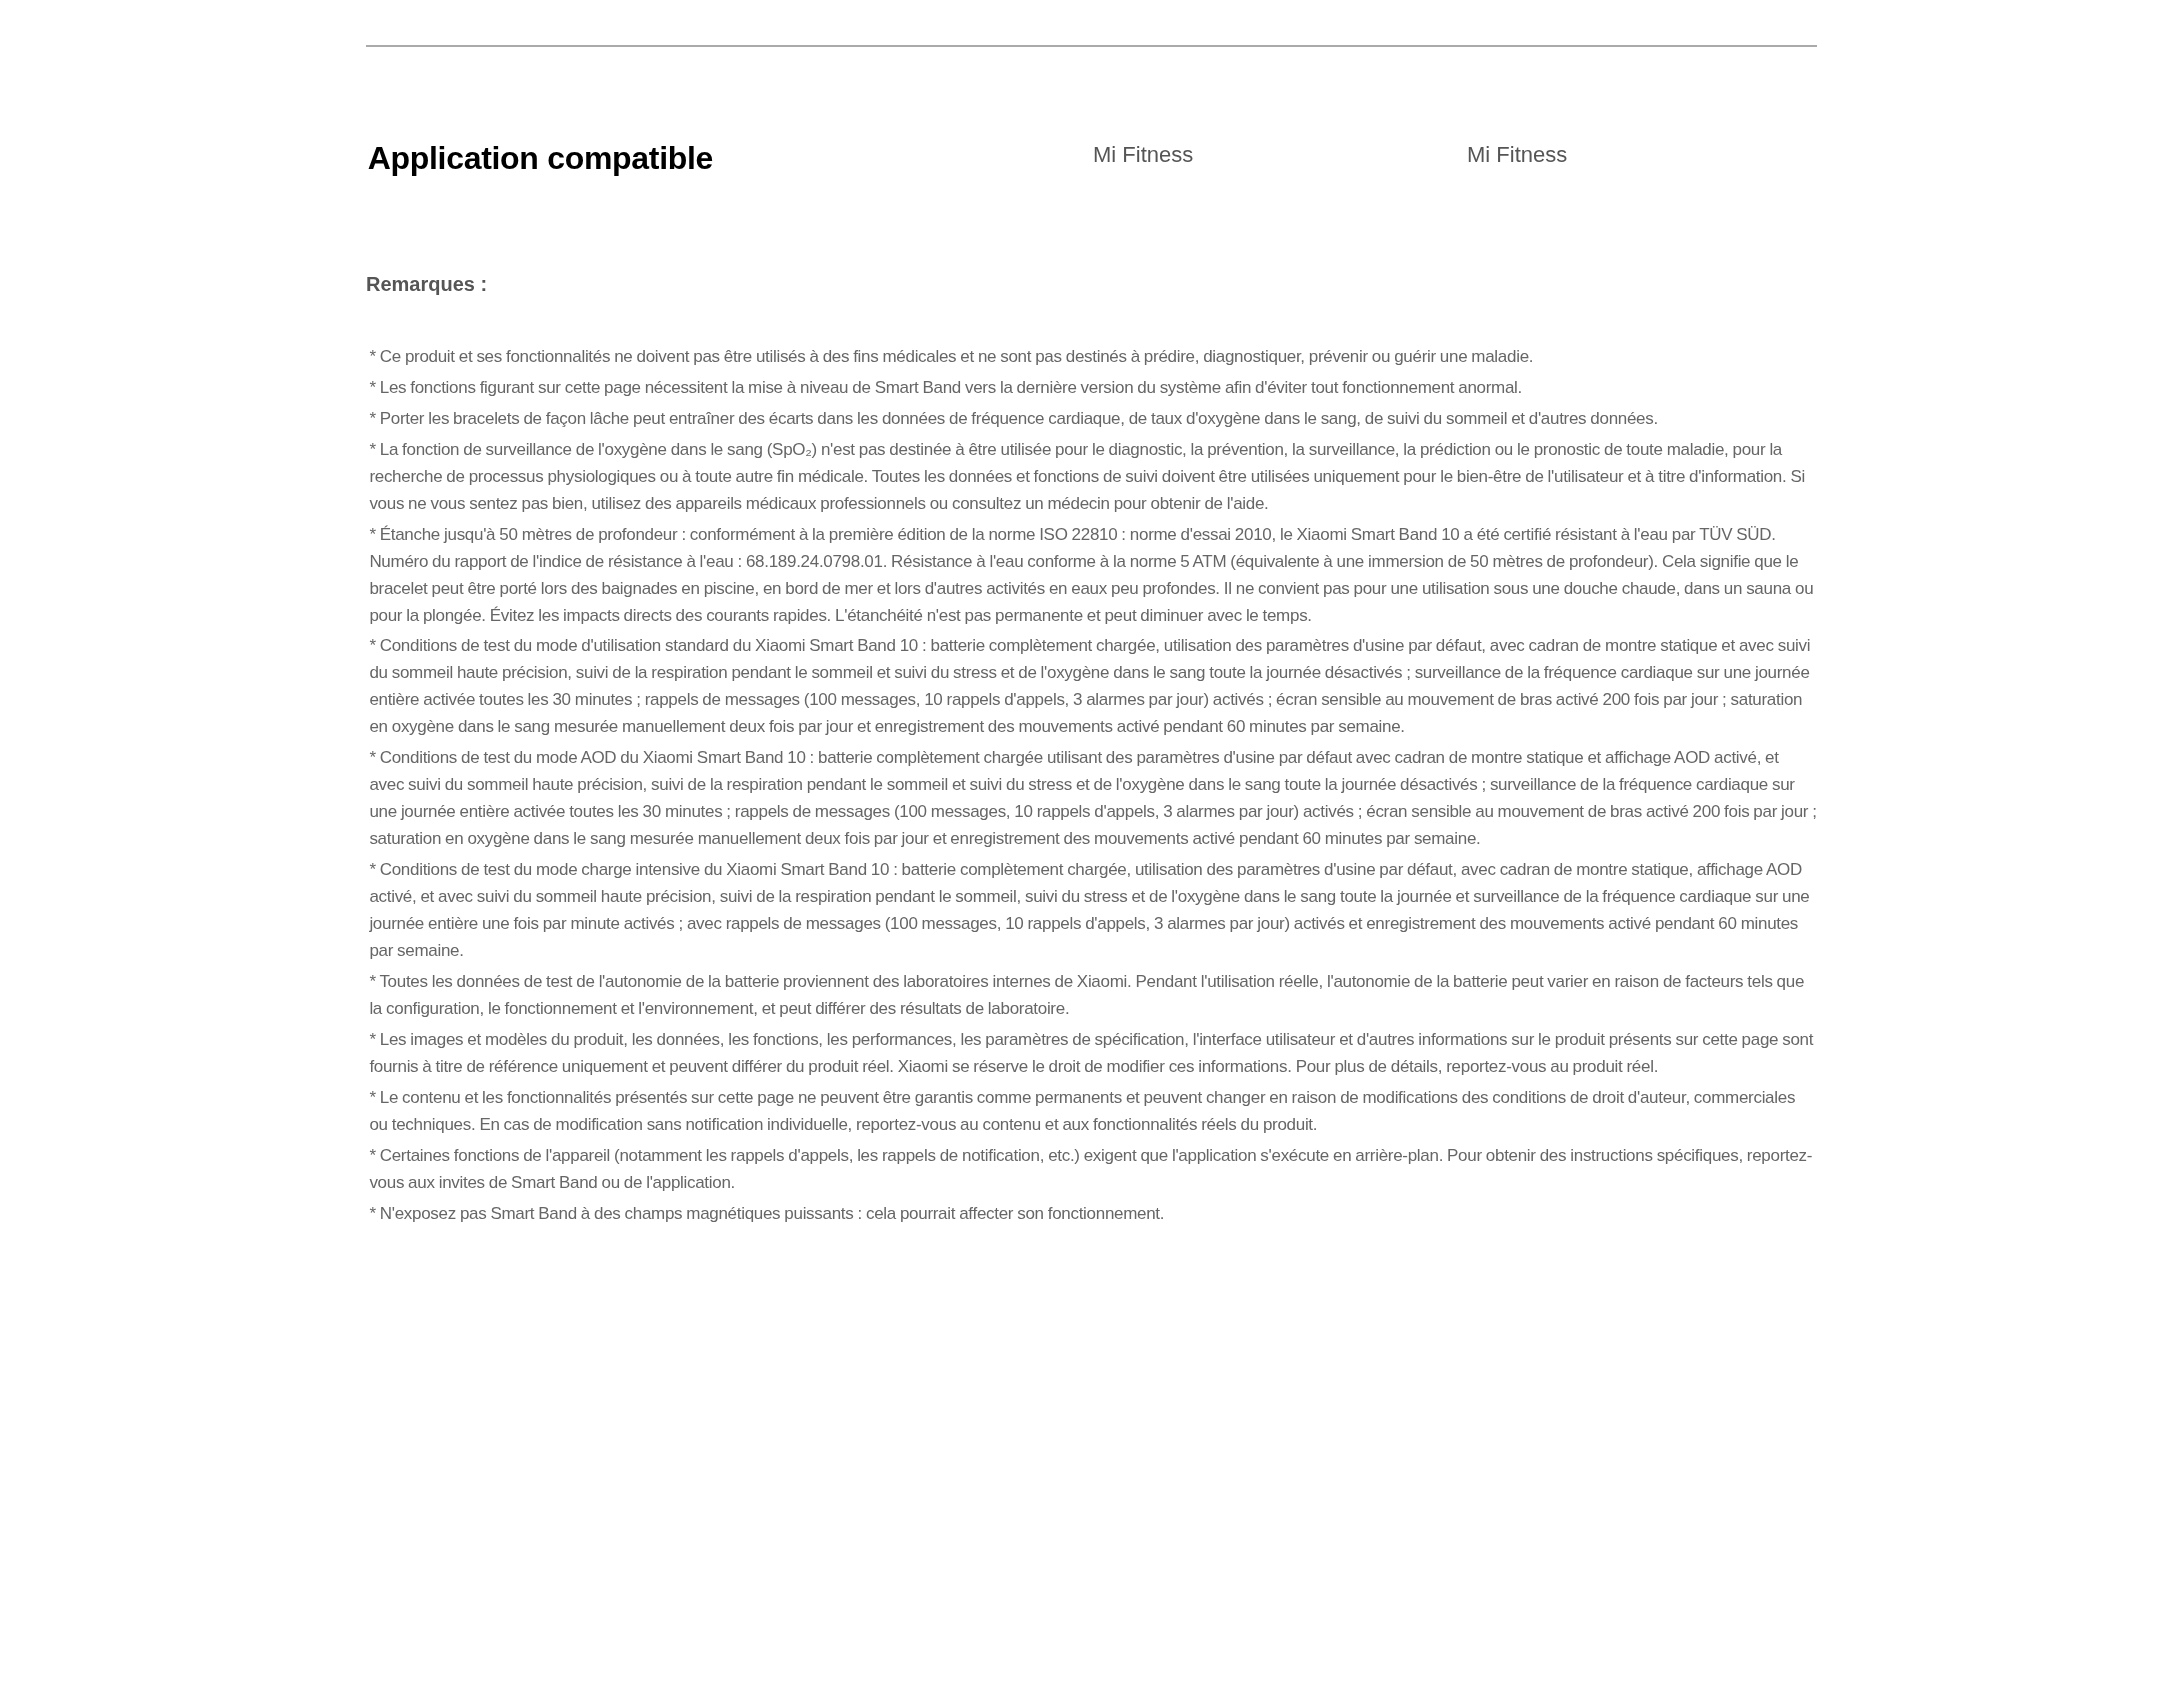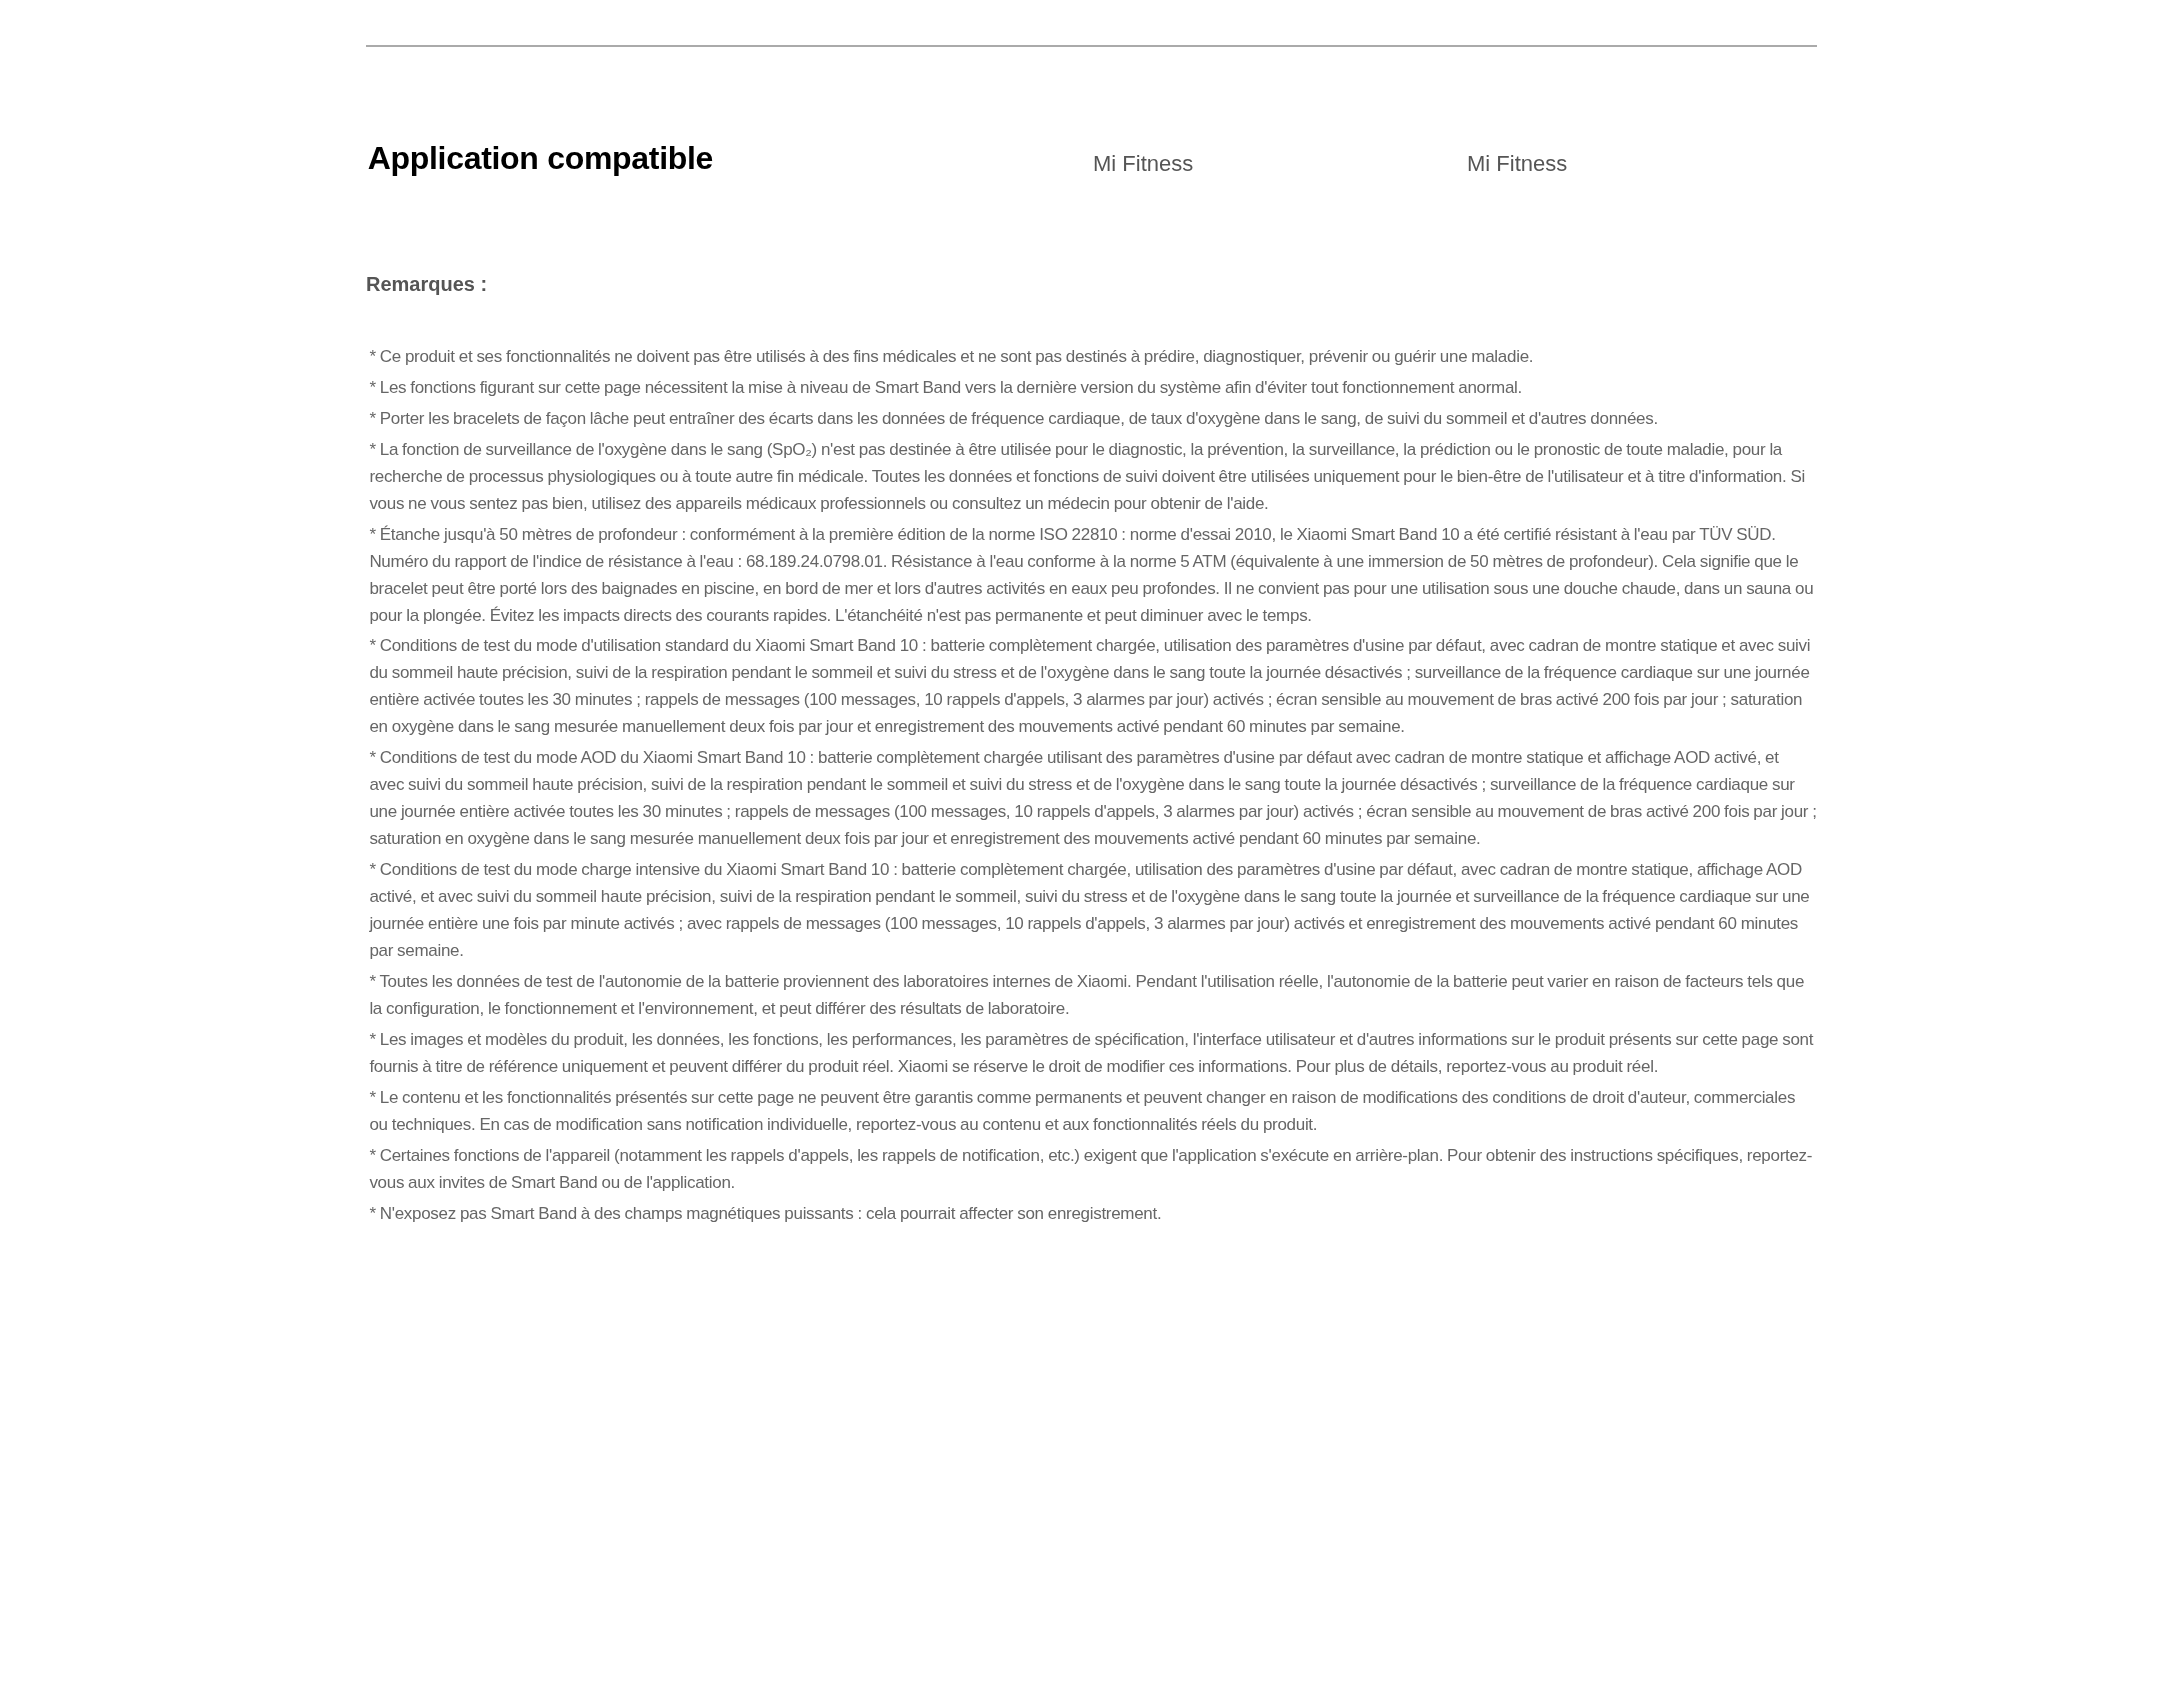--- a/index.html
+++ b/index.html
@@ -44,21 +44,20 @@
     color: #000000;
     letter-spacing: -0.3px;
     white-space: nowrap;
   }
   .spec-value {
     position: absolute;
     top: 6px;
     font-size: 22px;
     color: #555555;
     white-space: nowrap;
-    margin-top: 9px;
   }
   .spec-value.v1 { left: 727px; }
   .spec-value.v2 { left: 1101px; }
 
   .remarks-title {
     position: absolute;
     left: 0;
     top: 273px;
     font-size: 20px;
     font-weight: bold;
@@ -104,16 +103,16 @@
     <li class="note">* Porter les bracelets de façon lâche peut entraîner des écarts dans les données de fréquence cardiaque, de taux d'oxygène dans le sang, de suivi du sommeil et d'autres données.</li>
     <li class="note">* La fonction de surveillance de l'oxygène dans le sang (SpO₂) n'est pas destinée à être utilisée pour le diagnostic, la prévention, la surveillance, la prédiction ou le pronostic de toute maladie, pour la recherche de processus physiologiques ou à toute autre fin médicale. Toutes les données et fonctions de suivi doivent être utilisées uniquement pour le bien-être de l'utilisateur et à titre d'information. Si vous ne vous sentez pas bien, utilisez des appareils médicaux professionnels ou consultez un médecin pour obtenir de l'aide.</li>
     <li class="note">* Étanche jusqu'à 50 mètres de profondeur : conformément à la première édition de la norme ISO 22810 : norme d'essai 2010, le Xiaomi Smart Band 10 a été certifié résistant à l'eau par TÜV SÜD. Numéro du rapport de l'indice de résistance à l'eau : 68.189.24.0798.01. Résistance à l'eau conforme à la norme 5 ATM (équivalente à une immersion de 50 mètres de profondeur). Cela signifie que le bracelet peut être porté lors des baignades en piscine, en bord de mer et lors d'autres activités en eaux peu profondes. Il ne convient pas pour une utilisation sous une douche chaude, dans un sauna ou pour la plongée. Évitez les impacts directs des courants rapides. L'étanchéité n'est pas permanente et peut diminuer avec le temps.</li>
     <li class="note">* Conditions de test du mode d'utilisation standard du Xiaomi Smart Band 10 : batterie complètement chargée, utilisation des paramètres d'usine par défaut, avec cadran de montre statique et avec suivi du sommeil haute précision, suivi de la respiration pendant le sommeil et suivi du stress et de l'oxygène dans le sang toute la journée désactivés ; surveillance de la fréquence cardiaque sur une journée entière activée toutes les 30 minutes ; rappels de messages (100 messages, 10 rappels d'appels, 3 alarmes par jour) activés ; écran sensible au mouvement de bras activé 200 fois par jour ; saturation en oxygène dans le sang mesurée manuellement deux fois par jour et enregistrement des mouvements activé pendant 60 minutes par semaine.</li>
     <li class="note">* Conditions de test du mode AOD du Xiaomi Smart Band 10 : batterie complètement chargée utilisant des paramètres d'usine par défaut avec cadran de montre statique et affichage AOD activé, et avec suivi du sommeil haute précision, suivi de la respiration pendant le sommeil et suivi du stress et de l'oxygène dans le sang toute la journée désactivés ; surveillance de la fréquence cardiaque sur une journée entière activée toutes les 30 minutes ; rappels de messages (100 messages, 10 rappels d'appels, 3 alarmes par jour) activés ; écran sensible au mouvement de bras activé 200 fois par jour ; saturation en oxygène dans le sang mesurée manuellement deux fois par jour et enregistrement des mouvements activé pendant 60 minutes par semaine.</li>
     <li class="note">* Conditions de test du mode charge intensive du Xiaomi Smart Band 10 : batterie complètement chargée, utilisation des paramètres d'usine par défaut, avec cadran de montre statique, affichage AOD activé, et avec suivi du sommeil haute précision, suivi de la respiration pendant le sommeil, suivi du stress et de l'oxygène dans le sang toute la journée et surveillance de la fréquence cardiaque sur une journée entière une fois par minute activés ; avec rappels de messages (100 messages, 10 rappels d'appels, 3 alarmes par jour) activés et enregistrement des mouvements activé pendant 60 minutes par semaine.</li>
     <li class="note">* Toutes les données de test de l'autonomie de la batterie proviennent des laboratoires internes de Xiaomi. Pendant l'utilisation réelle, l'autonomie de la batterie peut varier en raison de facteurs tels que la configuration, le fonctionnement et l'environnement, et peut différer des résultats de laboratoire.</li>
     <li class="note">* Les images et modèles du produit, les données, les fonctions, les performances, les paramètres de spécification, l'interface utilisateur et d'autres informations sur le produit présents sur cette page sont fournis à titre de référence uniquement et peuvent différer du produit réel. Xiaomi se réserve le droit de modifier ces informations. Pour plus de détails, reportez-vous au produit réel.</li>
     <li class="note">* Le contenu et les fonctionnalités présentés sur cette page ne peuvent être garantis comme permanents et peuvent changer en raison de modifications des conditions de droit d'auteur, commerciales ou techniques. En cas de modification sans notification individuelle, reportez-vous au contenu et aux fonctionnalités réels du produit.</li>
     <li class="note">* Certaines fonctions de l'appareil (notamment les rappels d'appels, les rappels de notification, etc.) exigent que l'application s'exécute en arrière-plan. Pour obtenir des instructions spécifiques, reportez-vous aux invites de Smart Band ou de l'application.</li>
-    <li class="note">* N'exposez pas Smart Band à des champs magnétiques puissants : cela pourrait affecter son enregistrement.</li>
+    <li class="note">* N'exposez pas Smart Band à des champs magnétiques puissants : cela pourrait affecter son fonctionnement.</li>
   </ul>
 </div>
 
 
 </body></html>

